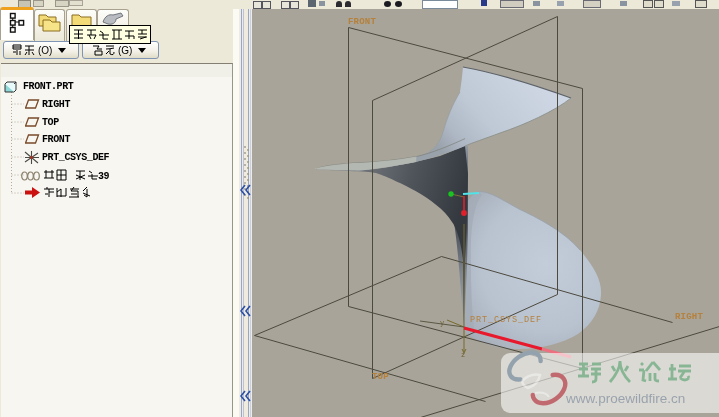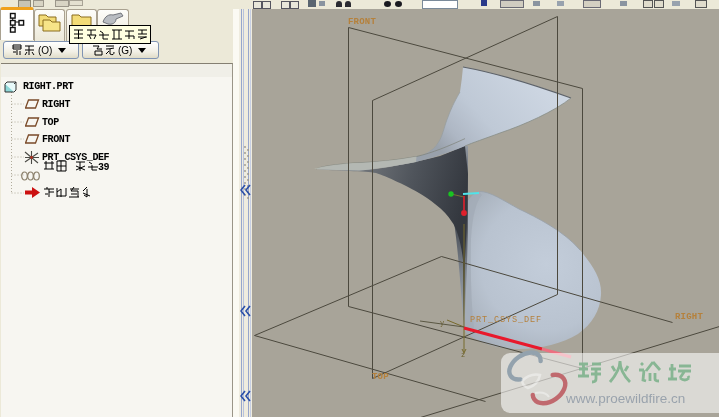--- a/index.html
+++ b/index.html
@@ -99,21 +99,21 @@
 <path d="M40,2 h10 M42,2 v9 M47,2 v9 M40,11 h10"></path>
 <path d="M53,3 h9 M57,3 v8 M53,8 h9 l0,3"></path>
 <path d="M66,2 h9 M70,2 v4 M66,6 h9 M66,9 h9 M68,11 l6,-2"></path>
 </g>
     </svg></div>
 
 <svg class="abs" style="left:4px;top:80px;z-index:3" width="13" height="13" viewBox="0 0 13 13">
  <path d="M1,4 h9 v8 h-9 z" fill="#8fd8d8" stroke="#333" stroke-width="1"></path>
  <path d="M1,4 l2,-2 h9 v8 l-2,2 M12,2 l-2,2" fill="#e8fafa" stroke="#333" stroke-width="1"></path>
 </svg>
-<div class="trow" style="left:23px;top:81px;">RIGHT.PRT</div>
+<div class="trow" style="left:23px;top:81px;">FRONT.PRT</div>
 <svg class="abs" style="left:6px;top:92px;z-index:2" width="30" height="105" viewBox="0 0 30 105">
  <g stroke="#b1ac9c" stroke-width="1" stroke-dasharray="1 2" fill="none">
   <path d="M5.5,0 V101"></path>
   <path d="M5.5,12 H18 M5.5,30 H18 M5.5,47 H18 M5.5,65 H18 M5.5,83 H18 M5.5,101 H18"></path>
  </g>
 </svg>
 <svg class="abs" style="left:25px;top:99px;z-index:3" width="15" height="10" viewBox="0 0 15 10">
  <path d="M3.5,1 h10 l-3,8 h-10 z" fill="none" stroke="#7a4a28" stroke-width="1.3"></path>
 </svg>
 <div class="trow" style="left:42px;top:99px;">RIGHT</div>
@@ -132,21 +132,21 @@
  <circle cx="8.5" cy="7.5" r="1.4" fill="#b03020"></circle>
 </svg>
 <div class="trow" style="left:42px;top:152px;">PRT_CSYS_DEF</div>
 <svg class="abs" style="left:21px;top:171px;z-index:3" width="20" height="10" viewBox="0 0 20 10">
  <g stroke="#8a7f6a" stroke-width="1.2" fill="none">
   <ellipse cx="3.5" cy="5" rx="2.8" ry="4"></ellipse>
       <ellipse cx="9.5" cy="5" rx="2.8" ry="4"></ellipse>
       <ellipse cx="15.5" cy="5" rx="2.8" ry="4"></ellipse>
  </g>
 </svg>
-<div class="trow" style="left:43px;top:160px;"><svg width="74" height="12" viewBox="0 0 74 12">
+<div class="trow" style="left:43px;top:169px;"><svg width="74" height="12" viewBox="0 0 74 12">
  <g stroke="#000" stroke-width="1" fill="none">
   <path d="M1,3 h10 M3,1 v8 M9,1 v8 M1,9 h10"></path>
   <path d="M14,1 h9 M14,1 v10 h9 v-10 M14,6 h9 M18,1 v10"></path>
   <path d="M33,2 h9 M37,2 v9 M33,6 l9,4 M42,6 l-9,4"></path>
   <path d="M46,2 l3,2 M45,7 h10 M49,5 v5 h5"></path>
  </g>
  <text x="55" y="10" font-family="'Liberation Mono',monospace" font-weight="bold" font-size="10">39</text>
 </svg></div>
 <svg class="abs" style="left:25px;top:186px;z-index:3" width="16" height="13" viewBox="0 0 16 13">
  <path d="M0,4.5 h7 v-3.5 l8,5.5 -8,5.5 v-3.5 h-7 z" fill="#cc1111"></path>

